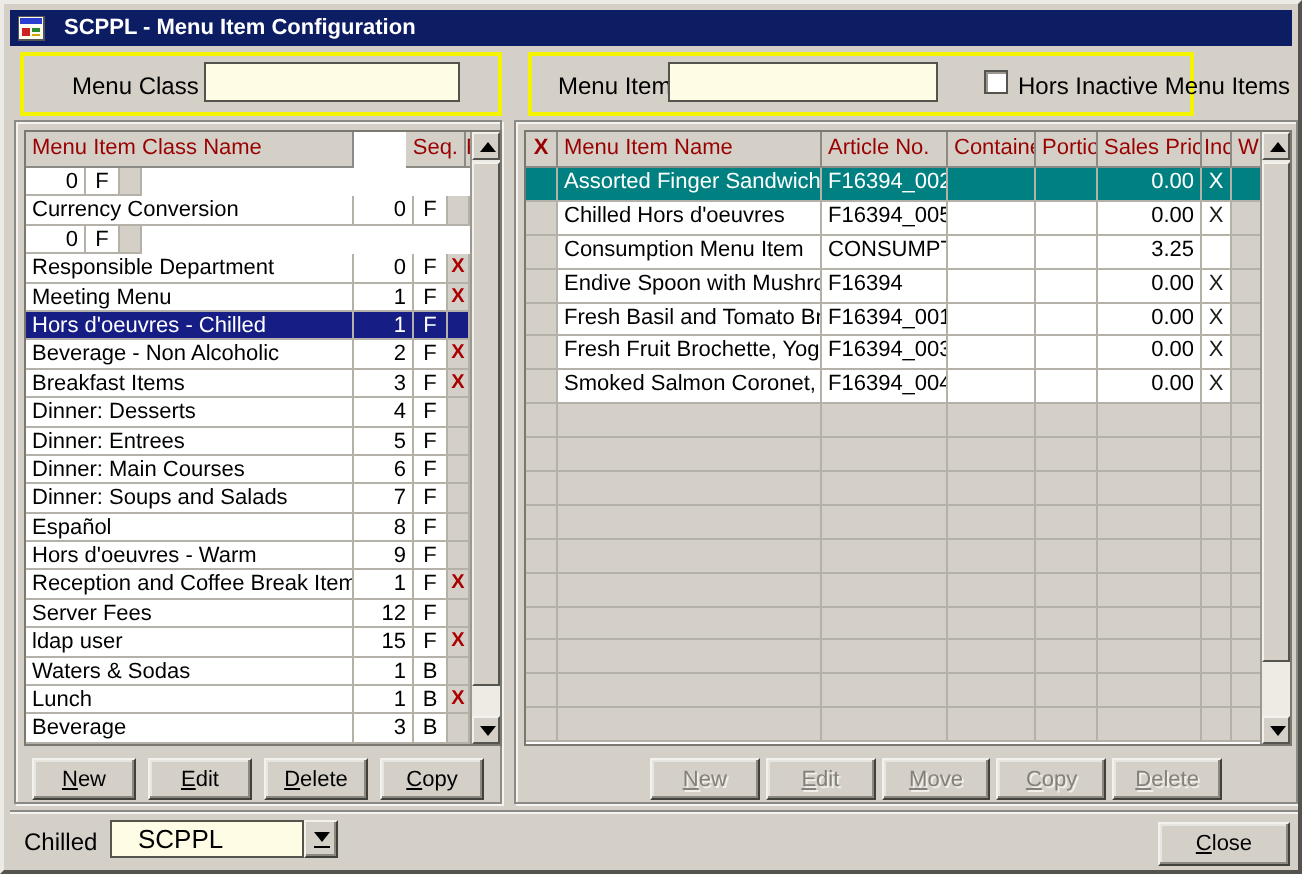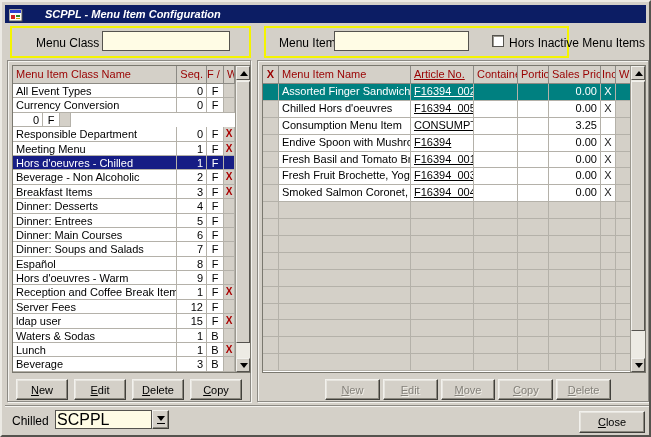--- a/index.html
+++ b/index.html
@@ -6,45 +6,45 @@
     --window_bg:#d4d0c8; --title_bar:#0c1d64; --selection_class_row:#161d85;
     --selection_item_row:#008080; --header_text:#990000; --x_mark:#aa0000;
     --group_border:#f4f400; --field_cream:#fffce5; --gridline:#b4b1a9; --hdrline:#8c8a84;
   }
   html,body{margin:0;padding:0;background:#fff;}
   *{box-sizing:border-box;font-family:"Liberation Sans",sans-serif;}
   .window{position:relative;width:651px;height:437px;background:var(--window_bg);
     border:2px solid;border-color:#eceae4 #55534e #55534e #eceae4;box-shadow:0 0 0 1px #26251f;overflow:hidden;}
   .titlebar{position:absolute;left:3px;top:3px;right:3px;height:18px;background:var(--title_bar);
     display:flex;align-items:center;padding:0 4px;}
-  .titlebar .ttl{color:#fff;font-size:11px;font-weight:bold;margin-left:22px;white-space:nowrap;font-style:italic;}
+  .titlebar .ttl{color:#fff;font-size:11px;font-weight:bold;margin-left:9px;white-space:nowrap;}
   .appicon{width:14px;height:13px;display:inline-block;}
   .grpbox{position:absolute;top:24px;height:32px;border:2px solid var(--group_border);}
   .lbl{font-size:12px;color:#000;white-space:nowrap;}
-  .field{background:var(--field_cream);border:1px solid #55534e;font-size:16px;padding:1px 1px;color:#000;}
+  .field{background:var(--field_cream);border:1px solid #55534e;font-size:13px;padding:1px 13px;color:#000;}
   .checkbox{width:12px;height:12px;background:#fff;border:1px solid #55534e;box-shadow:inset 1px 1px 0 #9a978f;}
   .panel{position:absolute;top:58px;height:342px;border:1px solid #8c8a84;box-shadow:1px 1px 0 #f4f3ef, inset 1px 1px 0 #f4f3ef;}
   .grid{position:absolute;background:#fff;border:1px solid #7a786f;overflow:hidden;}
   .gtable{position:absolute;left:0;top:0;}
   .grow{display:flex;}
   .lrow{height:14.4px;}
   .rrow{height:16.9px;}
   .hrow{height:18px;}
   .c{font-size:11px;line-height:12px;padding:1px 3px;border-right:1px solid var(--gridline);
      border-bottom:1px solid var(--gridline);white-space:nowrap;overflow:hidden;color:#000;background:#fff;}
   .hrow .c{background:var(--window_bg);color:var(--header_text);border-right-color:var(--hdrline);
      border-bottom-color:var(--hdrline);line-height:14px;}
   .fixed{background:var(--window_bg);}
   .xmark{color:var(--x_mark);font-weight:bold;font-size:10px;text-align:center;padding:1px 0;}
   .incmark{color:#1d1d1d;text-align:center;padding:1px 0;}
   .sel-l .c{background:var(--selection_class_row);color:#fff;}
   .sel-r .c{background:var(--selection_item_row);color:#fff;}
   .lc-name{width:164px;} .lc-seq{width:30px;text-align:right;} .lc-fb{width:17px;text-align:center;padding:1px 0;} .lc-w{width:11px;}
-  .hrow .lc-seq{text-align:right;} 
-  .rc-x{width:16px;text-align:center;font-weight:bold;padding:1px 0;} .rc-name{width:132px;} .rc-art{width:63px;text-decoration:underline;}
+  .hrow .lc-seq{text-align:right;margin-left:26px;} 
+  .rc-x{width:16px;text-align:center;font-weight:bold;padding:1px 0;} .rc-name{width:132px;} .rc-art{width:63px;}
   .rc-cont{width:44px;} .rc-port{width:31px;} .rc-price{width:52px;text-align:right;} .rc-inc{width:15px;padding:1px 1px;} .rc-w{width:16px;}
   .vscroll{position:absolute;right:0;top:0;bottom:0;width:15px;background:#edebe4;border-left:1px solid #9b988f;}
   .sbtn{position:absolute;left:0;width:14px;height:14px;background:var(--window_bg);
     border:1px solid;border-color:#f2f1ed #55534e #55534e #f2f1ed;}
   .sbtn.up{top:0;} .sbtn.dn{bottom:0;}
   .arr{position:absolute;left:3px;width:0;height:0;border-left:4px solid transparent;border-right:4px solid transparent;}
   .arr.u{top:4px;border-bottom:5px solid #000;}
   .arr.d{top:4px;border-top:5px solid #000;}
   .thumb{position:absolute;left:0;width:14px;background:var(--window_bg);
     border:1px solid;border-color:#f2f1ed #55534e #55534e #f2f1ed;}
@@ -76,38 +76,37 @@
       </svg>
     </span>
     <span class="ttl">SCPPL - Menu Item Configuration</span>
   </div>
 
   <div class="grpbox" style="left:8px;width:241px;">
     <span class="lbl" style="position:absolute;left:24px;top:8px;">Menu Class</span>
     <input class="field" style="position: absolute; left: 90px; top: 3px; width: 128px; height: 20px;" value="">
   </div>
 
-  <div class="grpbox" style="left:262px;width:305px;">
+  <div class="grpbox" style="left:262px;width:333px;">
     <span class="lbl" style="position:absolute;left:13px;top:8px;">Menu Item</span>
     <input class="field" style="position: absolute; left: 68px; top: 3px; width: 135px; height: 20px;" value="">
     <span class="checkbox" style="position:absolute;left:226px;top:7px;"></span>
     <span class="lbl" style="position:absolute;left:243px;top:8px;">Hors Inactive Menu Items</span>
   </div>
 
   <div class="panel" style="left:5px;width:244px;">
     <div class="grid" style="left:4px;top:4px;width:239px;height:308px;">
       <div class="gtable" id="class-grid-table">
           <div class="grow hrow">
             <div class="c lc-name">Menu Item Class Name</div>
             <div class="c lc-seq">Seq.</div>
             <div class="c lc-fb">F / B</div>
             <div class="c lc-w">W</div>
           </div>
           <div class="grow lrow">
-            <div class="c lc-name">All Event Types</div>
             <div class="c lc-seq">0</div>
             <div class="c lc-fb">F</div>
             <div class="c lc-w fixed xmark"></div>
           </div>
           <div class="grow lrow">
             <div class="c lc-name">Currency Conversion</div>
             <div class="c lc-seq">0</div>
             <div class="c lc-fb">F</div>
             <div class="c lc-w fixed xmark"></div>
           </div>

